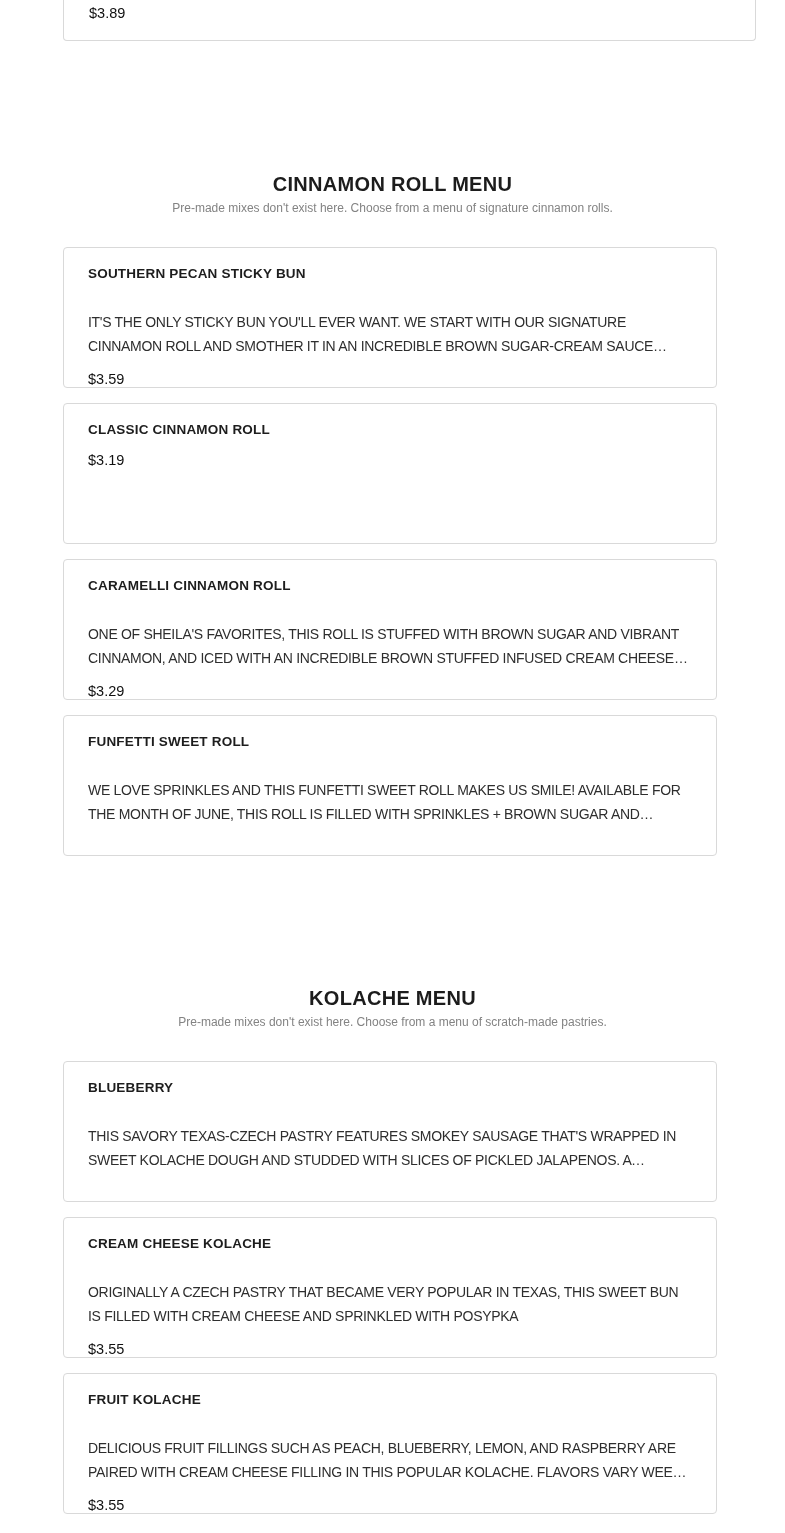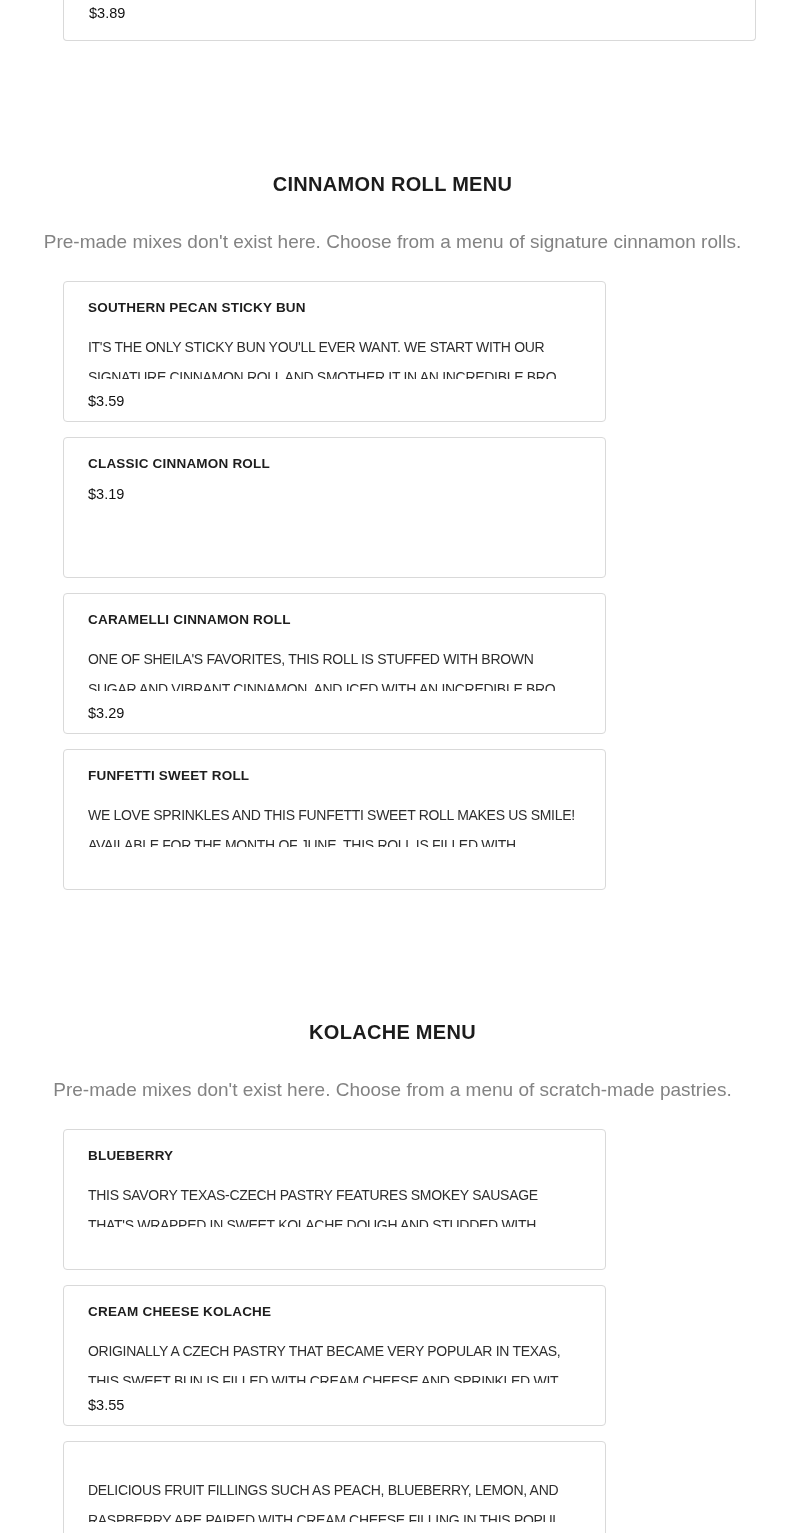--- a/index.html
+++ b/index.html
@@ -35,50 +35,50 @@
     text-align: center;
     font-size: 20px;
     line-height: 28px;
     font-weight: 700;
     letter-spacing: 0.3px;
     color: #1c1c1c;
   }
   .section-title--second { margin-top: 128px; }
 
   .section-subtitle {
-    margin-top: 34px;
+    margin-top: 0;
     text-align: center;
-    font-size: 19px;
+    font-size: 12px;
     line-height: 20px;
     color: #838383;
   }
 
   .card {
-    width: 543px;
+    width: 654px;
     height: 141px;
     margin: 15px 0 0 63px;
     border: 1px solid #d9d9d9;
     border-radius: 4px;
     background: #ffffff;
     padding: 17px 24px 0;
     overflow: hidden;
   }
   .card--first { margin-top: 29px; }
 
   .item-name {
     font-size: 13.5px;
     line-height: 17px;
     font-weight: 700;
     letter-spacing: 0.2px;
     color: #1d1d1d;
   }
   .item-desc {
-    margin-top: 16px;
+    margin-top: 28px;
     font-size: 14px;
-    line-height: 30px;
+    line-height: 24px;
     letter-spacing: -0.3px;
     color: #2e2e2e;
     max-height: 47px;
     overflow: hidden;
     display: -webkit-box;
     -webkit-line-clamp: 2;
     -webkit-box-orient: vertical;
   }
   .item-price {
     margin-top: 13px;
@@ -128,15 +128,16 @@
   <div class="item-desc">THIS SAVORY TEXAS-CZECH PASTRY FEATURES SMOKEY SAUSAGE THAT'S WRAPPED IN SWEET KOLACHE DOUGH AND STUDDED WITH SLICES OF PICKLED JALAPENOS. A LITTLE…</div>
 </div>
 
 <div class="card">
   <div class="item-name">CREAM CHEESE KOLACHE</div>
   <div class="item-desc">ORIGINALLY A CZECH PASTRY THAT BECAME VERY POPULAR IN TEXAS, THIS SWEET BUN IS FILLED WITH CREAM CHEESE AND SPRINKLED WITH POSYPKA</div>
   <div class="item-price">$3.55</div>
 </div>
 
 <div class="card">
+  <div class="item-name">FRUIT KOLACHE</div>
   <div class="item-desc">DELICIOUS FRUIT FILLINGS SUCH AS PEACH, BLUEBERRY, LEMON, AND RASPBERRY ARE PAIRED WITH CREAM CHEESE FILLING IN THIS POPULAR KOLACHE. FLAVORS VARY WEE…</div>
   <div class="item-price">$3.55</div>
 </div>
 
 </body></html>

